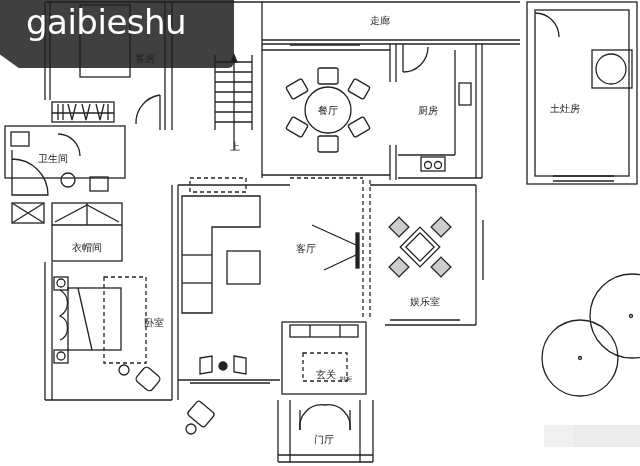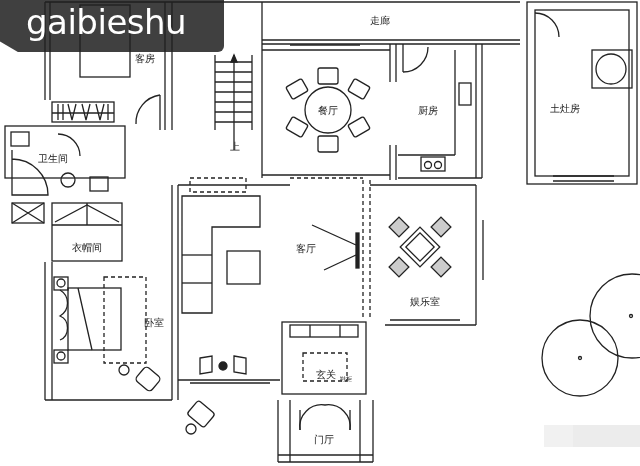--- a/index.html
+++ b/index.html
@@ -1,23 +1,23 @@
 <!DOCTYPE html>
 <html><head>
 <meta charset="utf-8">
 <style>
   html, body { margin:0; padding:0; background:#ffffff; }
   body { width:640px; height:466px; position:relative; overflow:hidden;
          font-family: "DejaVu Sans", sans-serif; }
   #plan { position:absolute; left:0; top:0; width:640px; height:466px; }
   .room-label { font-family: "DejaVu Sans", sans-serif; font-size:10px; fill:#222; }
   .small-label { font-family: "DejaVu Sans", sans-serif; font-size:6px; fill:#222; }
-  #watermark { position:absolute; left:0; top:0; width:224px; height:52px;
+  #watermark { position:absolute; left:0; top:0; width:224px; height:68px;
                background:rgba(30,30,30,0.85); border-bottom-right-radius:6px;
-               clip-path: polygon(0 0, 100% 0, 100% 100%, 8% 100%, 0 80%); }
+               clip-path: polygon(0 0, 100% 0, 100% 100%, 8% 100%, 0 80%); padding-left: 10px; }
   #watermark span { position:absolute; left:26px; top:2px; color:#ffffff;
                     font-family:"DejaVu Sans", sans-serif; font-size:34px; letter-spacing:-0.5px; }
   #blur-mark { position:absolute; left:544px; top:425px; width:96px; height:22px;
                background:linear-gradient(90deg,#f1f1f1 0 30%, #ececec 30% 100%); }
 </style>
 </head>
 <body>
 
 <svg id="plan" viewBox="0 0 640 466" xmlns="http://www.w3.org/2000/svg">
   <g stroke="#222" stroke-width="1.3" fill="none">

